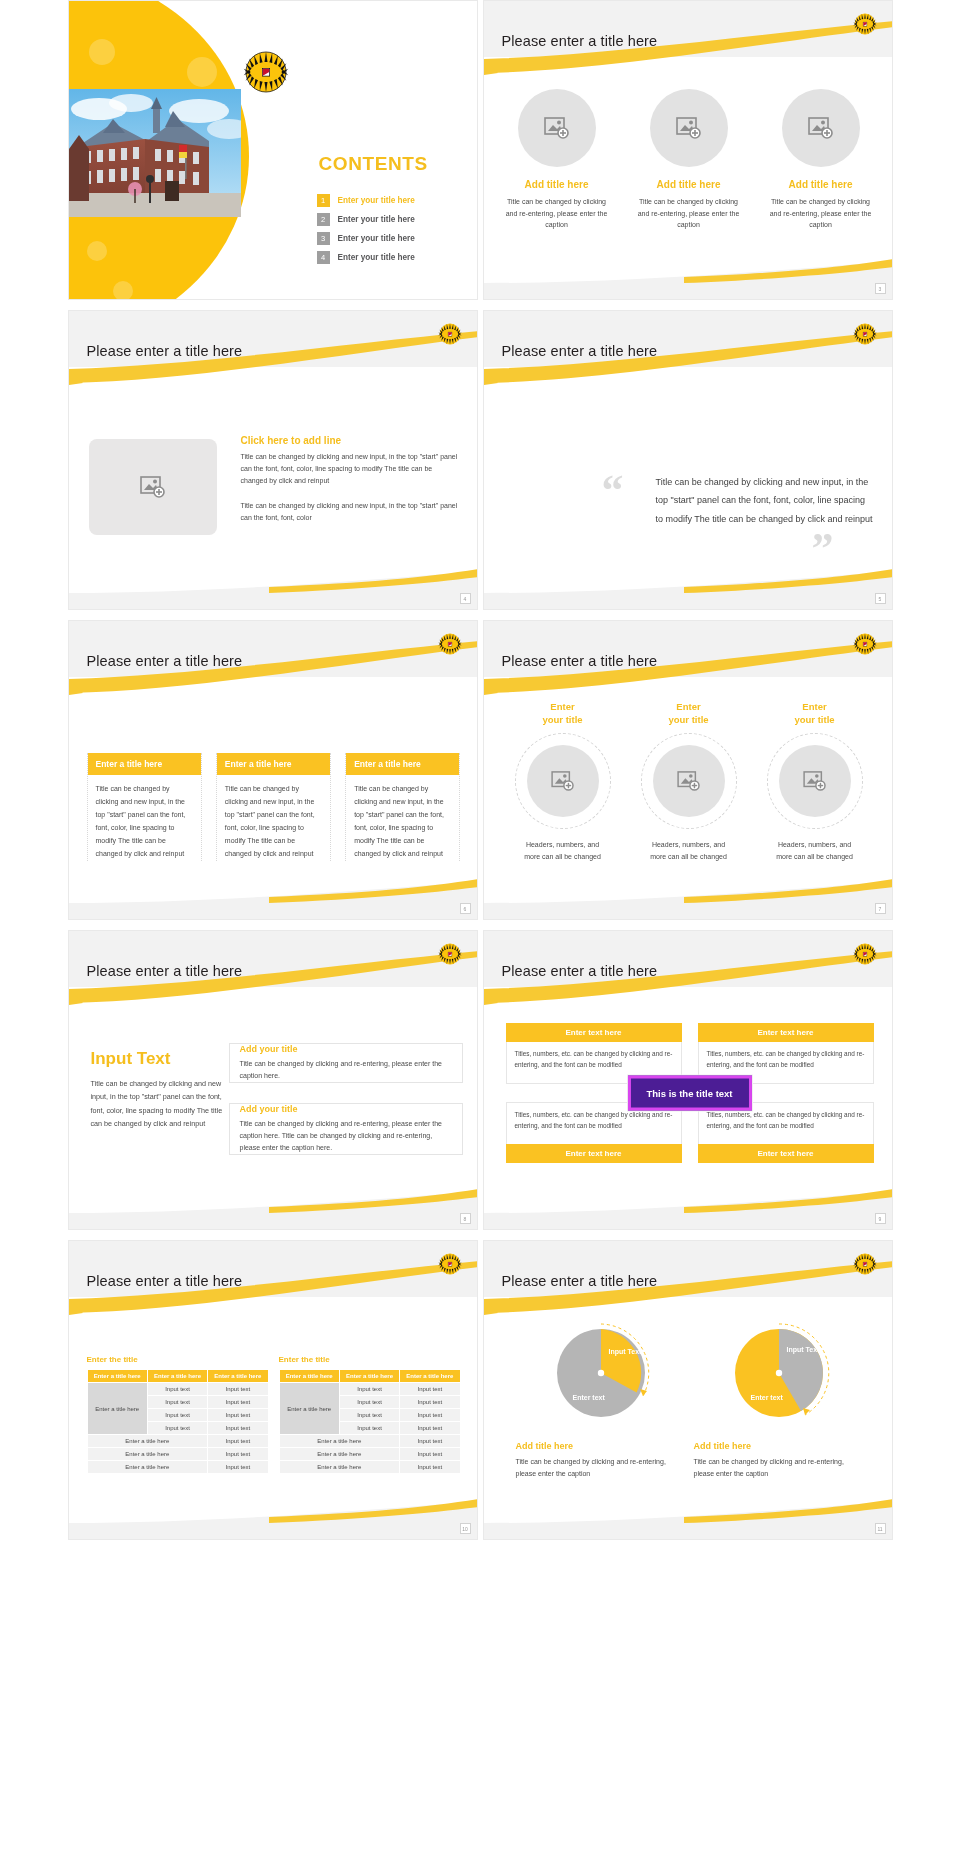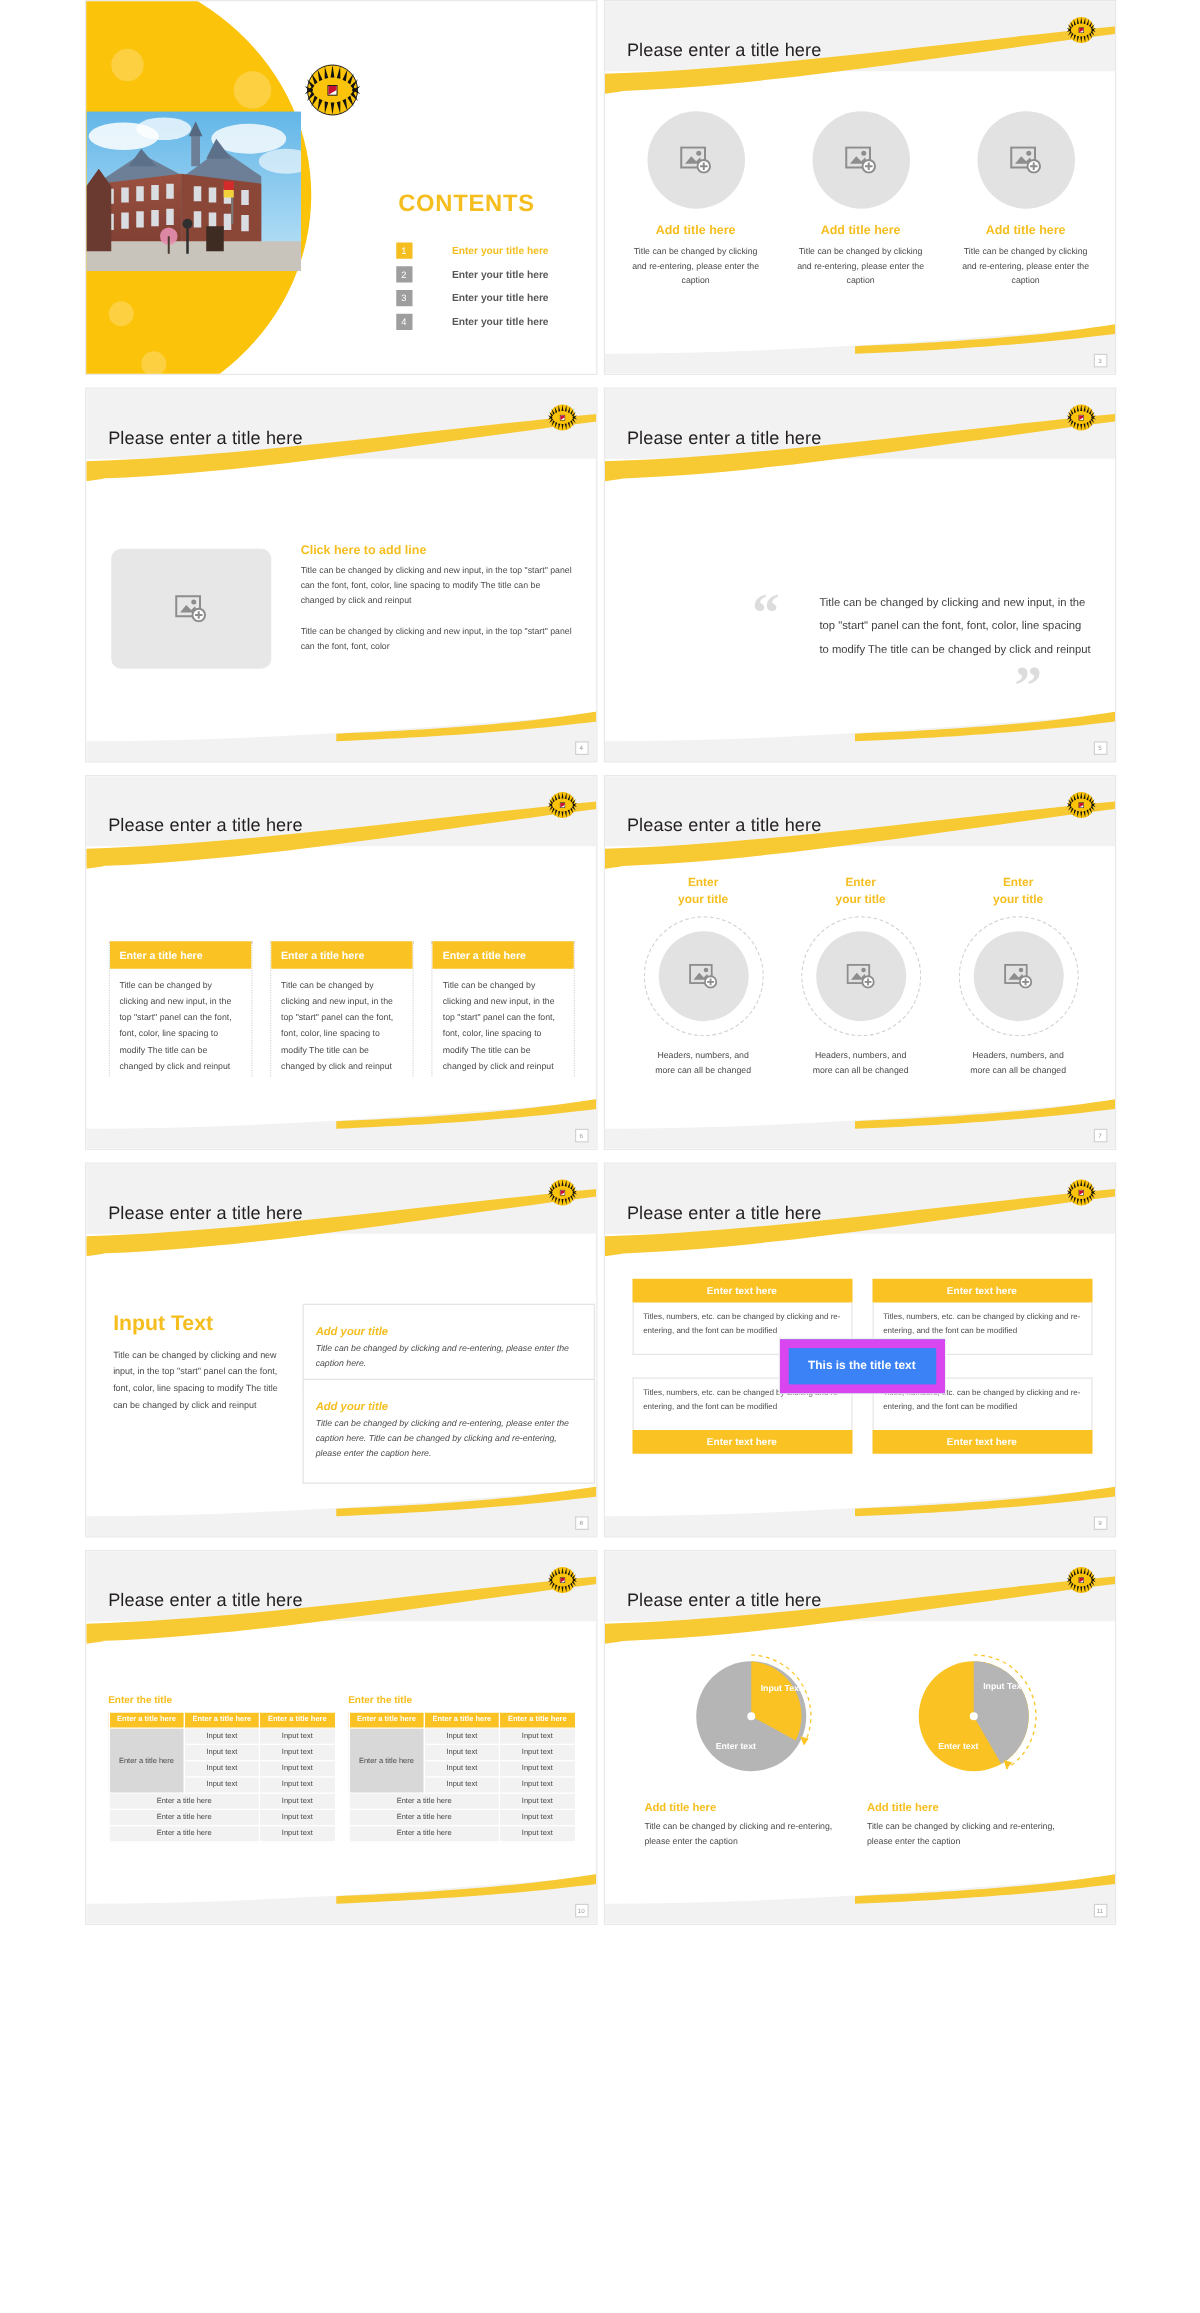--- a/index.html
+++ b/index.html
@@ -80,21 +80,21 @@
     font-size:19px; font-weight:bold; color:#F5BE1E; letter-spacing:.6px;
   }
   .s1-list { position:absolute; left:248px; top:193px; width:150px; }
   .s1-row { display:flex; align-items:center; margin-bottom:6px; }
   .s1-num {
     width:13px; height:13px; font-size:7.5px; color:#fff;
     display:flex; align-items:center; justify-content:center;
     background:#9e9e9e; margin-right:8px; flex:none;
   }
   .s1-num.active { background:#F5BE1E; }
-  .s1-txt { font-size:8.2px; font-weight:bold; color:#58585a;margin-left:24px; }
+  .s1-txt { font-size:8.2px; font-weight:bold; color:#58585a; }
   .s1-txt.active { color:#F5BE1E; }
 
   
   .col3 { position:absolute; left:18px; top:88px; width:374px; display:flex; gap:22px; }
   .col3 > div { flex:1; display:flex; flex-direction:column; align-items:center; }
   .c3-circ { width:78px; height:78px; }
   .c3-title { margin-top:12px; font-size:10px; font-weight:bold; color:#F5BE1E; }
   .c3-body { margin-top:6px; font-size:7px; line-height:1.65; color:#4a4a4a; text-align:center; }
 
   
@@ -126,35 +126,35 @@
   .d3 > div { flex:1; display:flex; flex-direction:column; align-items:center; position:relative; }
   .d3-t { font-size:9.5px; font-weight:bold; color:#F5BE1E; text-align:center; line-height:1.35; }
   .d3-ring { margin-top:6px; width:96px; height:96px; border:1px dashed #d4d4d4; border-radius:50%;
              display:flex; align-items:center; justify-content:center; }
   .d3-circ { width:72px; height:72px; }
   .d3-c { margin-top:10px; font-size:7px; line-height:1.75; color:#4a4a4a; text-align:center; width:82px; }
 
   
   .yt-h { position:absolute; left:22px; top:118px; font-size:17px; font-weight:bold; color:#F5BE1E; }
   .yt-p { position:absolute; left:22px; top:146px; width:134px; font-size:7.2px; line-height:1.85; color:#4a4a4a; }
-  .yt-box { position:absolute; left:173px; width:234px; border:1px solid #e4e4e4; padding:16px 10px; background:#fff;font-style:italic; }
+  .yt-box { position:absolute; left:160px; width:234px; border:1px solid #e4e4e4; padding:0 10px; background:#fff; }
   .yt-box .t { font-size:9px; font-weight:bold; color:#F5BE1E; margin-bottom:4px; }
   .yt-box .b { font-size:7px; line-height:1.7; color:#4a4a4a; }
 
   
   .mx { position:absolute; left:22px; top:92px; width:368px; }
   .mx-row { display:flex; gap:16px; }
   .mx-cell { flex:1; }
   .mx-bar { background:#FAC222; color:#fff; font-size:8px; font-weight:bold; text-align:center; padding:5px 0; }
   .mx-txt { border:1px solid #e6e6e6; border-top:none; font-size:6.4px; line-height:1.7; color:#4a4a4a; padding:7px 8px; min-height:42px; }
   .mx-txt.btm { border:1px solid #e6e6e6; border-bottom:none; }
   .mx-center {
     position:absolute; left:50%; top:50%; transform:translate(-50%,-50%);
-    background:#3b82f6; color:#fff; font-size:9.5px; font-weight:bold;
-    padding:9px 16px; white-space:nowrap; border:7px solid #d946ef;
+    background:#4c1d95; color:#fff; font-size:9.5px; font-weight:bold;
+    padding:9px 16px; white-space:nowrap; border:3px solid #d946ef;
     box-shadow:0 0 0 1px #f0f0f0;
   }
   .mx-mid { height:18px; position:relative; }
 
   
   .tbl-wrap { position:absolute; top:92px; width:182px;margin-top:22px; }
   .tbl-h { font-size:8px; font-weight:bold; color:#F5BE1E; margin-bottom:5px; }
   table.t { border-collapse:collapse; width:100%; font-size:6px; color:#4a4a4a; }
   table.t td { border:1px solid #ffffff; padding:3px 4px; text-align:center; background:#f0f0f0; height:13px; }
   table.t td.hd { background:#FAC222; color:#fff; font-weight:bold; }

